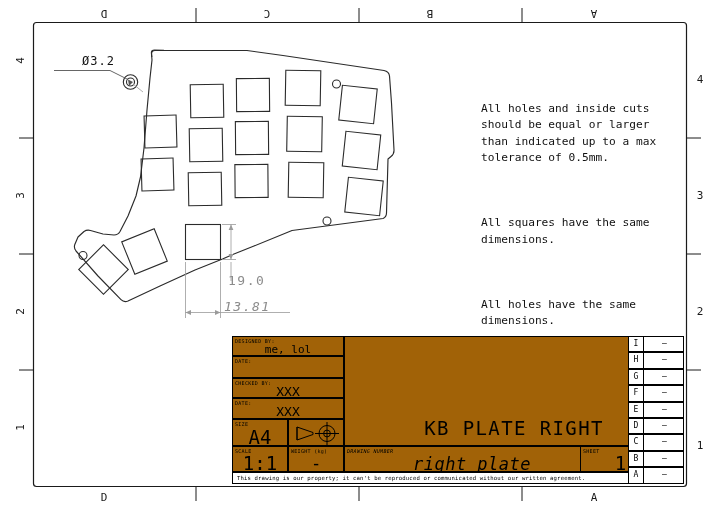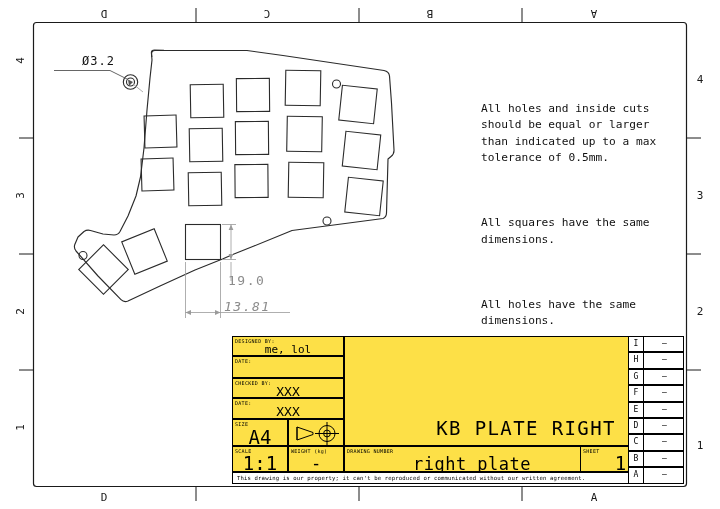--- a/index.html
+++ b/index.html
@@ -95,21 +95,21 @@
     left: 232px;
     top: 336px;
     width: 452px;
     height: 148px;
     box-sizing: border-box;
   }
   .tb-cell {
     position: absolute;
     box-sizing: border-box;
     border: 1px solid #000;
-    background: #fde047;
+    background: #a16207;
     overflow: hidden;
   }
   .tb-caption {
     position: absolute;
     left: 2px;
     top: 1px;
     font-family: "DejaVu Sans Mono", monospace;
     font-size: 5px;
     letter-spacing: 0.3px;
     color: #000;
@@ -417,25 +417,25 @@
     <div class="tb-cell" style="left:0px;top:110px;width:56px;height:26px;">
       <span class="tb-caption">SCALE</span>
       <span class="tb-value v-xl" style="top:5px;">1:1</span>
     </div>
 
     <div class="tb-cell" style="left:56px;top:110px;width:56px;height:26px;">
       <span class="tb-caption">WEIGHT (kg)</span>
       <span class="tb-value v-lg" style="top:6px;">-</span>
     </div>
 
-    <div class="tb-cell" style="left:112px;top:0px;width:340px;height:110px;padding-left:12px;">
+    <div class="tb-cell" style="left:112px;top:0px;width:340px;height:110px;">
       <span class="tb-value" style="top:80px;font-size:19px;letter-spacing:1.4px;">KB PLATE RIGHT</span>
     </div>
 
-    <div class="tb-cell" style="left:112px;top:110px;width:256px;height:26px;">
+    <div class="tb-cell" style="left:112px;top:110px;width:256px;height:26px;font-style:italic;">
       <span class="tb-caption">DRAWING NUMBER</span>
       <span class="tb-value v-lg" style="top:7px;letter-spacing:0.5px;">right_plate</span>
     </div>
 
     <div class="tb-cell" style="left:348px;top:110px;width:104px;height:26px;">
       <span class="tb-caption">SHEET</span>
       <span class="tb-value v-xl" style="top:5px;">1/1</span>
     </div>
 
     <div id="tb-disclaimer">This drawing is our property; it can't be reproduced or communicated without our written agreement.</div>

